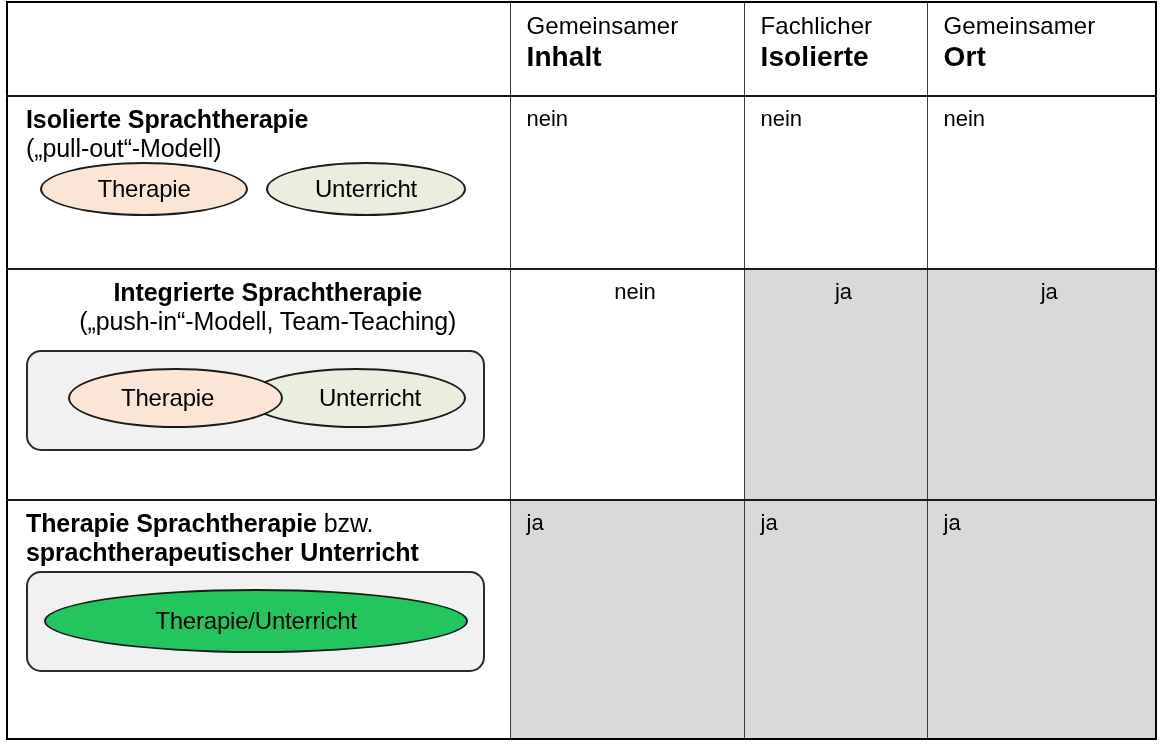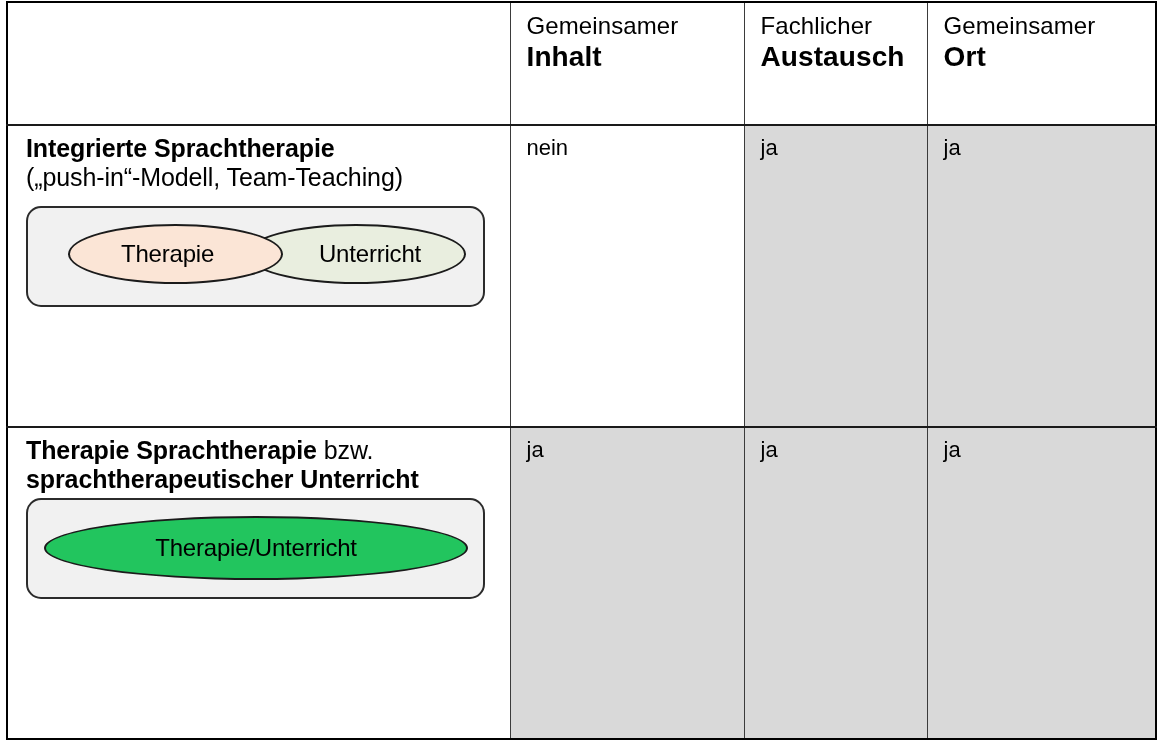--- a/index.html
+++ b/index.html
@@ -169,35 +169,59 @@
         <td class="hdr-cell">
           <div class="hdr-wrap">
             <span class="hdr-line1">Gemeinsamer</span>
             <span class="hdr-line2">Inhalt</span>
           </div>
         </td>
 
         <td class="hdr-cell">
           <div class="hdr-wrap">
             <span class="hdr-line1">Fachlicher</span>
-            <span class="hdr-line2">Austausch</span>
+            <span class="hdr-line2">Isolierte</span>
           </div>
         </td>
 
         <td class="hdr-cell">
           <div class="hdr-wrap">
             <span class="hdr-line1">Gemeinsamer</span>
             <span class="hdr-line2">Ort</span>
           </div>
         </td>
       </tr>
 
-
-
-      <tr style="height:184px;">
+      <tr style="height:138px;">
+        <td class="thick-top">
+          <div class="model diagram">
+            <div class="model-title">Isolierte Sprachtherapie</div>
+            <div class="model-sub">(„pull-out“-Modell)</div>
+
+            <div class="ellipse fill-therapie r1-therapie">
+              <span class="elabel">Therapie</span>
+            </div>
+            <div class="ellipse fill-unterricht r1-unterricht">
+              <span class="elabel">Unterricht</span>
+            </div>
+          </div>
+        </td>
+        <td class="thick-top no">
+          <div class="val">nein</div>
+        </td>
+        <td class="thick-top no">
+          <div class="val">nein</div>
+        </td>
+        <td class="thick-top no">
+          <div class="val">nein</div>
+        </td>
+      </tr>
+
+
+      <tr style="height:184px;text-align:center;">
         <td class="thick-top">
           <div class="model diagram">
             <div class="model-title">Integrierte Sprachtherapie</div>
             <div class="model-sub">(„push-in“-Modell, Team-Teaching)</div>
 
             <div class="groupbox r3-box"></div>
             <div class="ellipse fill-unterricht r3-unterricht">
               <span class="elabel" style="transform:translateX(14px);">Unterricht</span>
             </div>
             <div class="ellipse fill-therapie r3-therapie">

